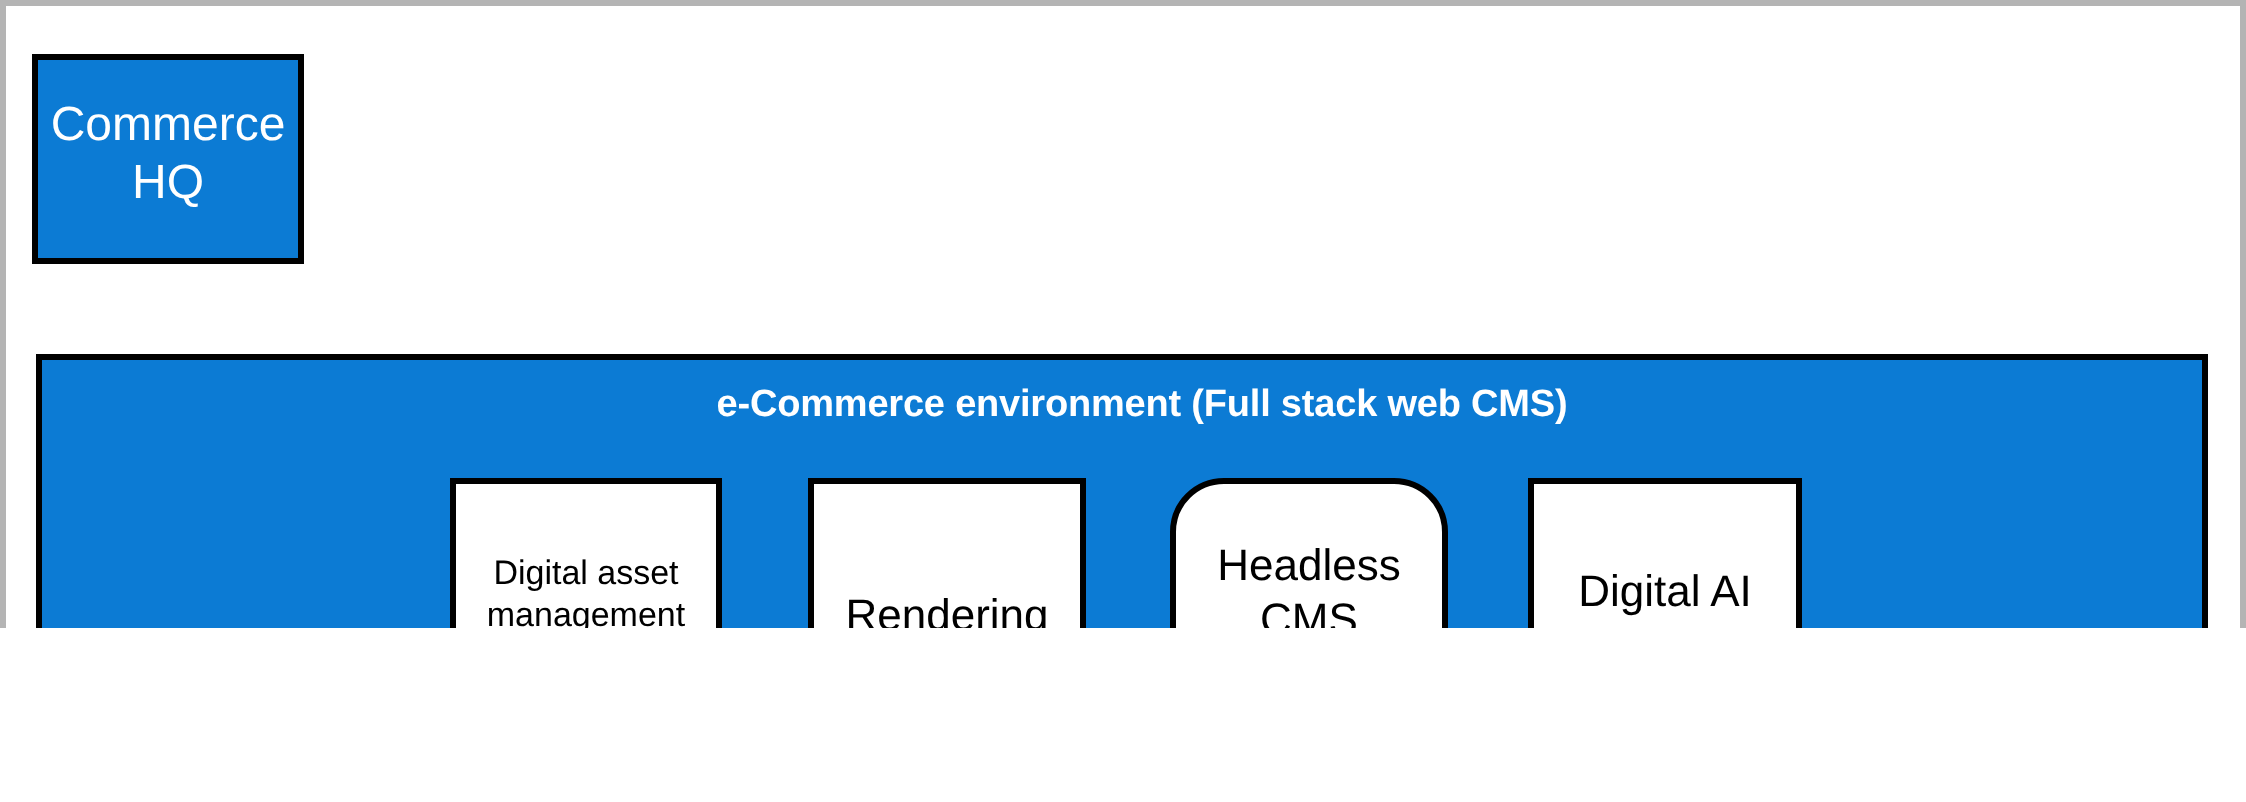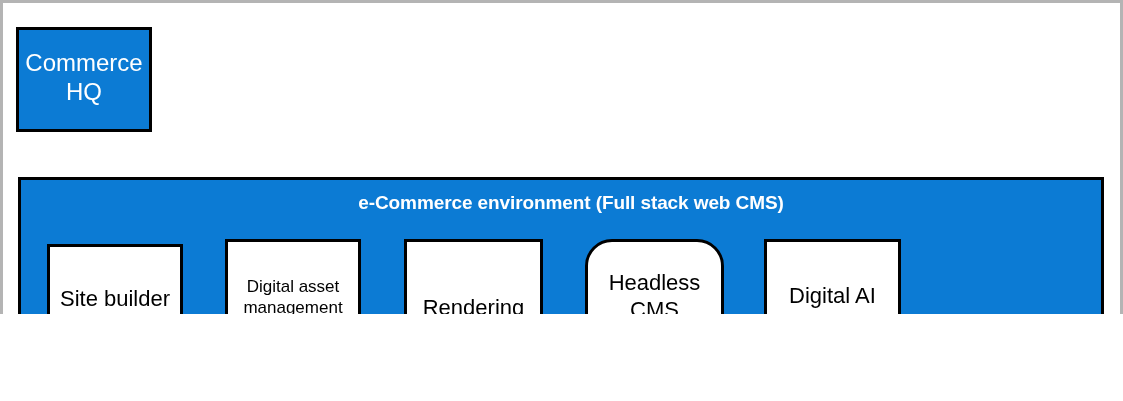--- a/index.html
+++ b/index.html
@@ -136,23 +136,20 @@
 
   <div class="tile-blue" id="tile-commerce-hq">
     <span class="tile-label">Commerce HQ</span>
   </div>
 
 
   <div id="env-banner">
 
     <div id="env-title">e-Commerce environment (Full stack web CMS)</div>
 
-    <div class="cap-box size-lg" id="cap-site-builder">
-      <span class="cap-label">Site builder</span>
-    </div>
 
     <div class="cap-box size-sm" id="cap-digital-asset">
       <span class="cap-label">Digital asset management</span>
     </div>
 
     <div class="cap-box size-lg" id="cap-rendering">
       <span class="cap-label">Rendering (front end)</span>
     </div>
 
     <div class="cap-box size-lg" id="cap-headless-cms">

